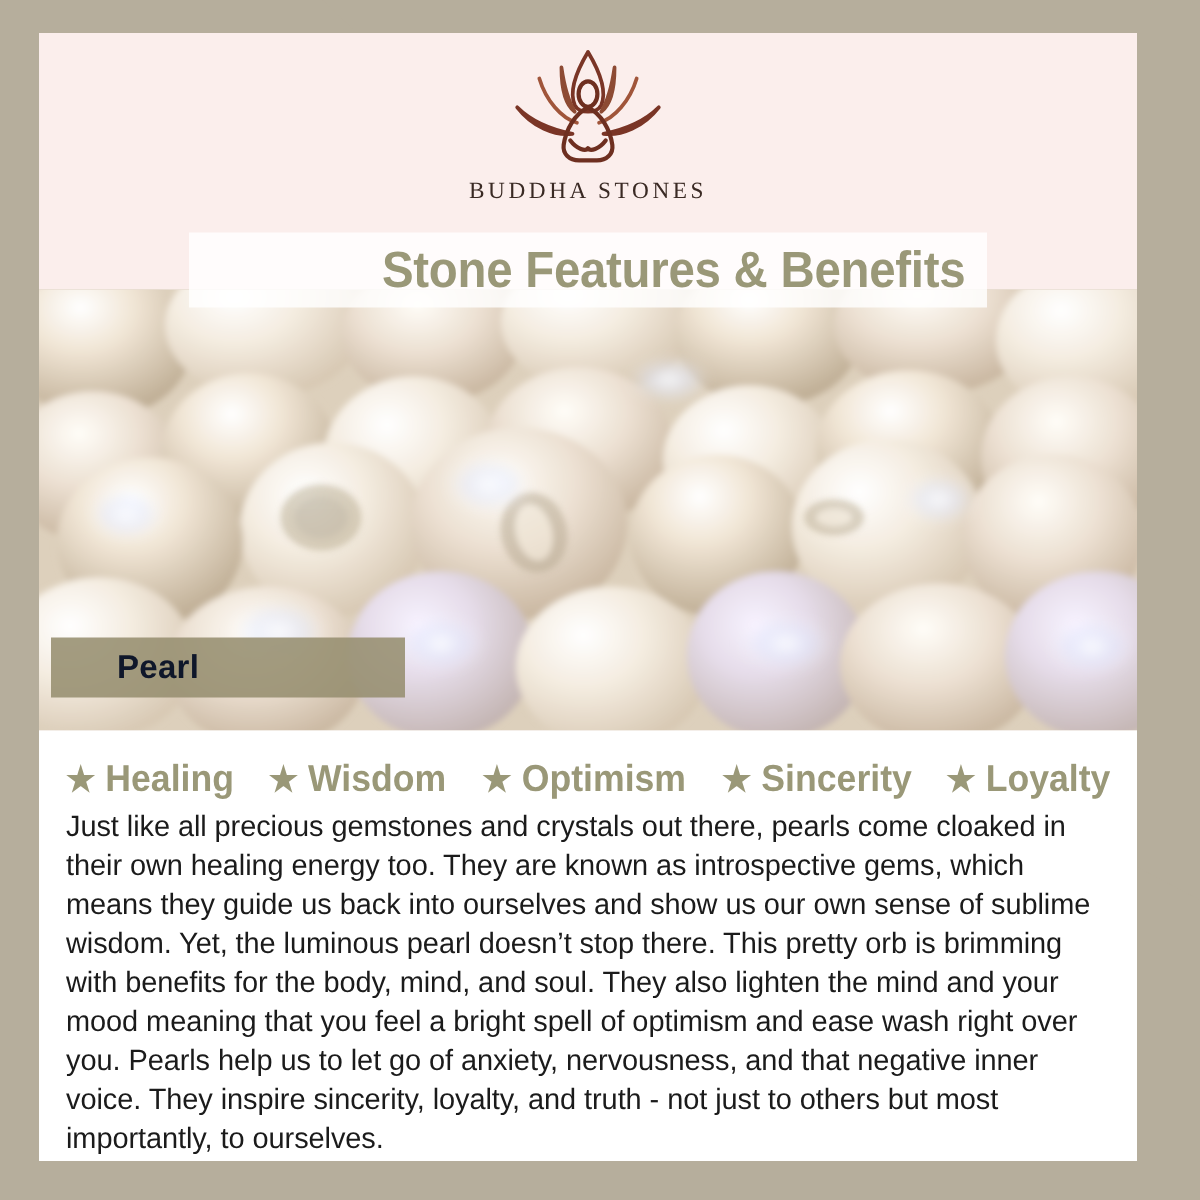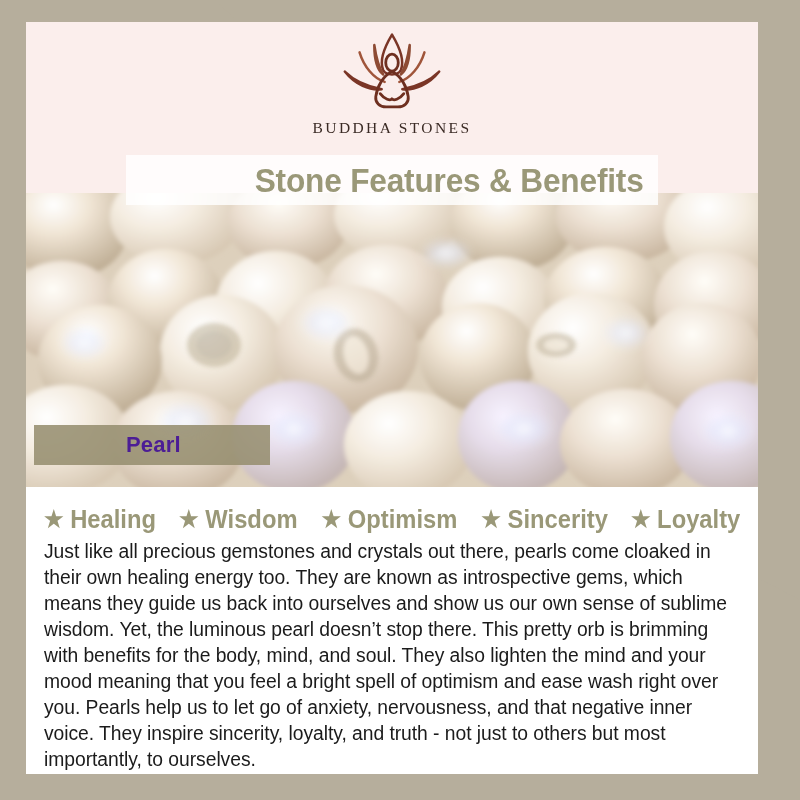--- a/index.html
+++ b/index.html
@@ -92,22 +92,22 @@
 
   .stone-label{
     position:absolute; left:8px; bottom:22px;
     width:236px; height:40px;
     background:rgba(150,142,112,0.88);
     display:flex; align-items:center;
     z-index:3;
   }
   .stone-label-text{
     font-family:"Liberation Sans", sans-serif;
-    font-weight:bold; font-size:22px; color:#4c1d95;
-    margin-left:92px; letter-spacing:0.2px;text-align:right;
+    font-weight:bold; font-size:22px; color:#0f172a;
+    margin-left:44px; letter-spacing:0.2px;text-align:right;
   }
 
   
   .body-panel{
     position:absolute; left:0; top:465px;
     width:732px; height:287px;
     background:#ffffff;
     padding:18px 18px 0 18px;
   }
   .keywords{

